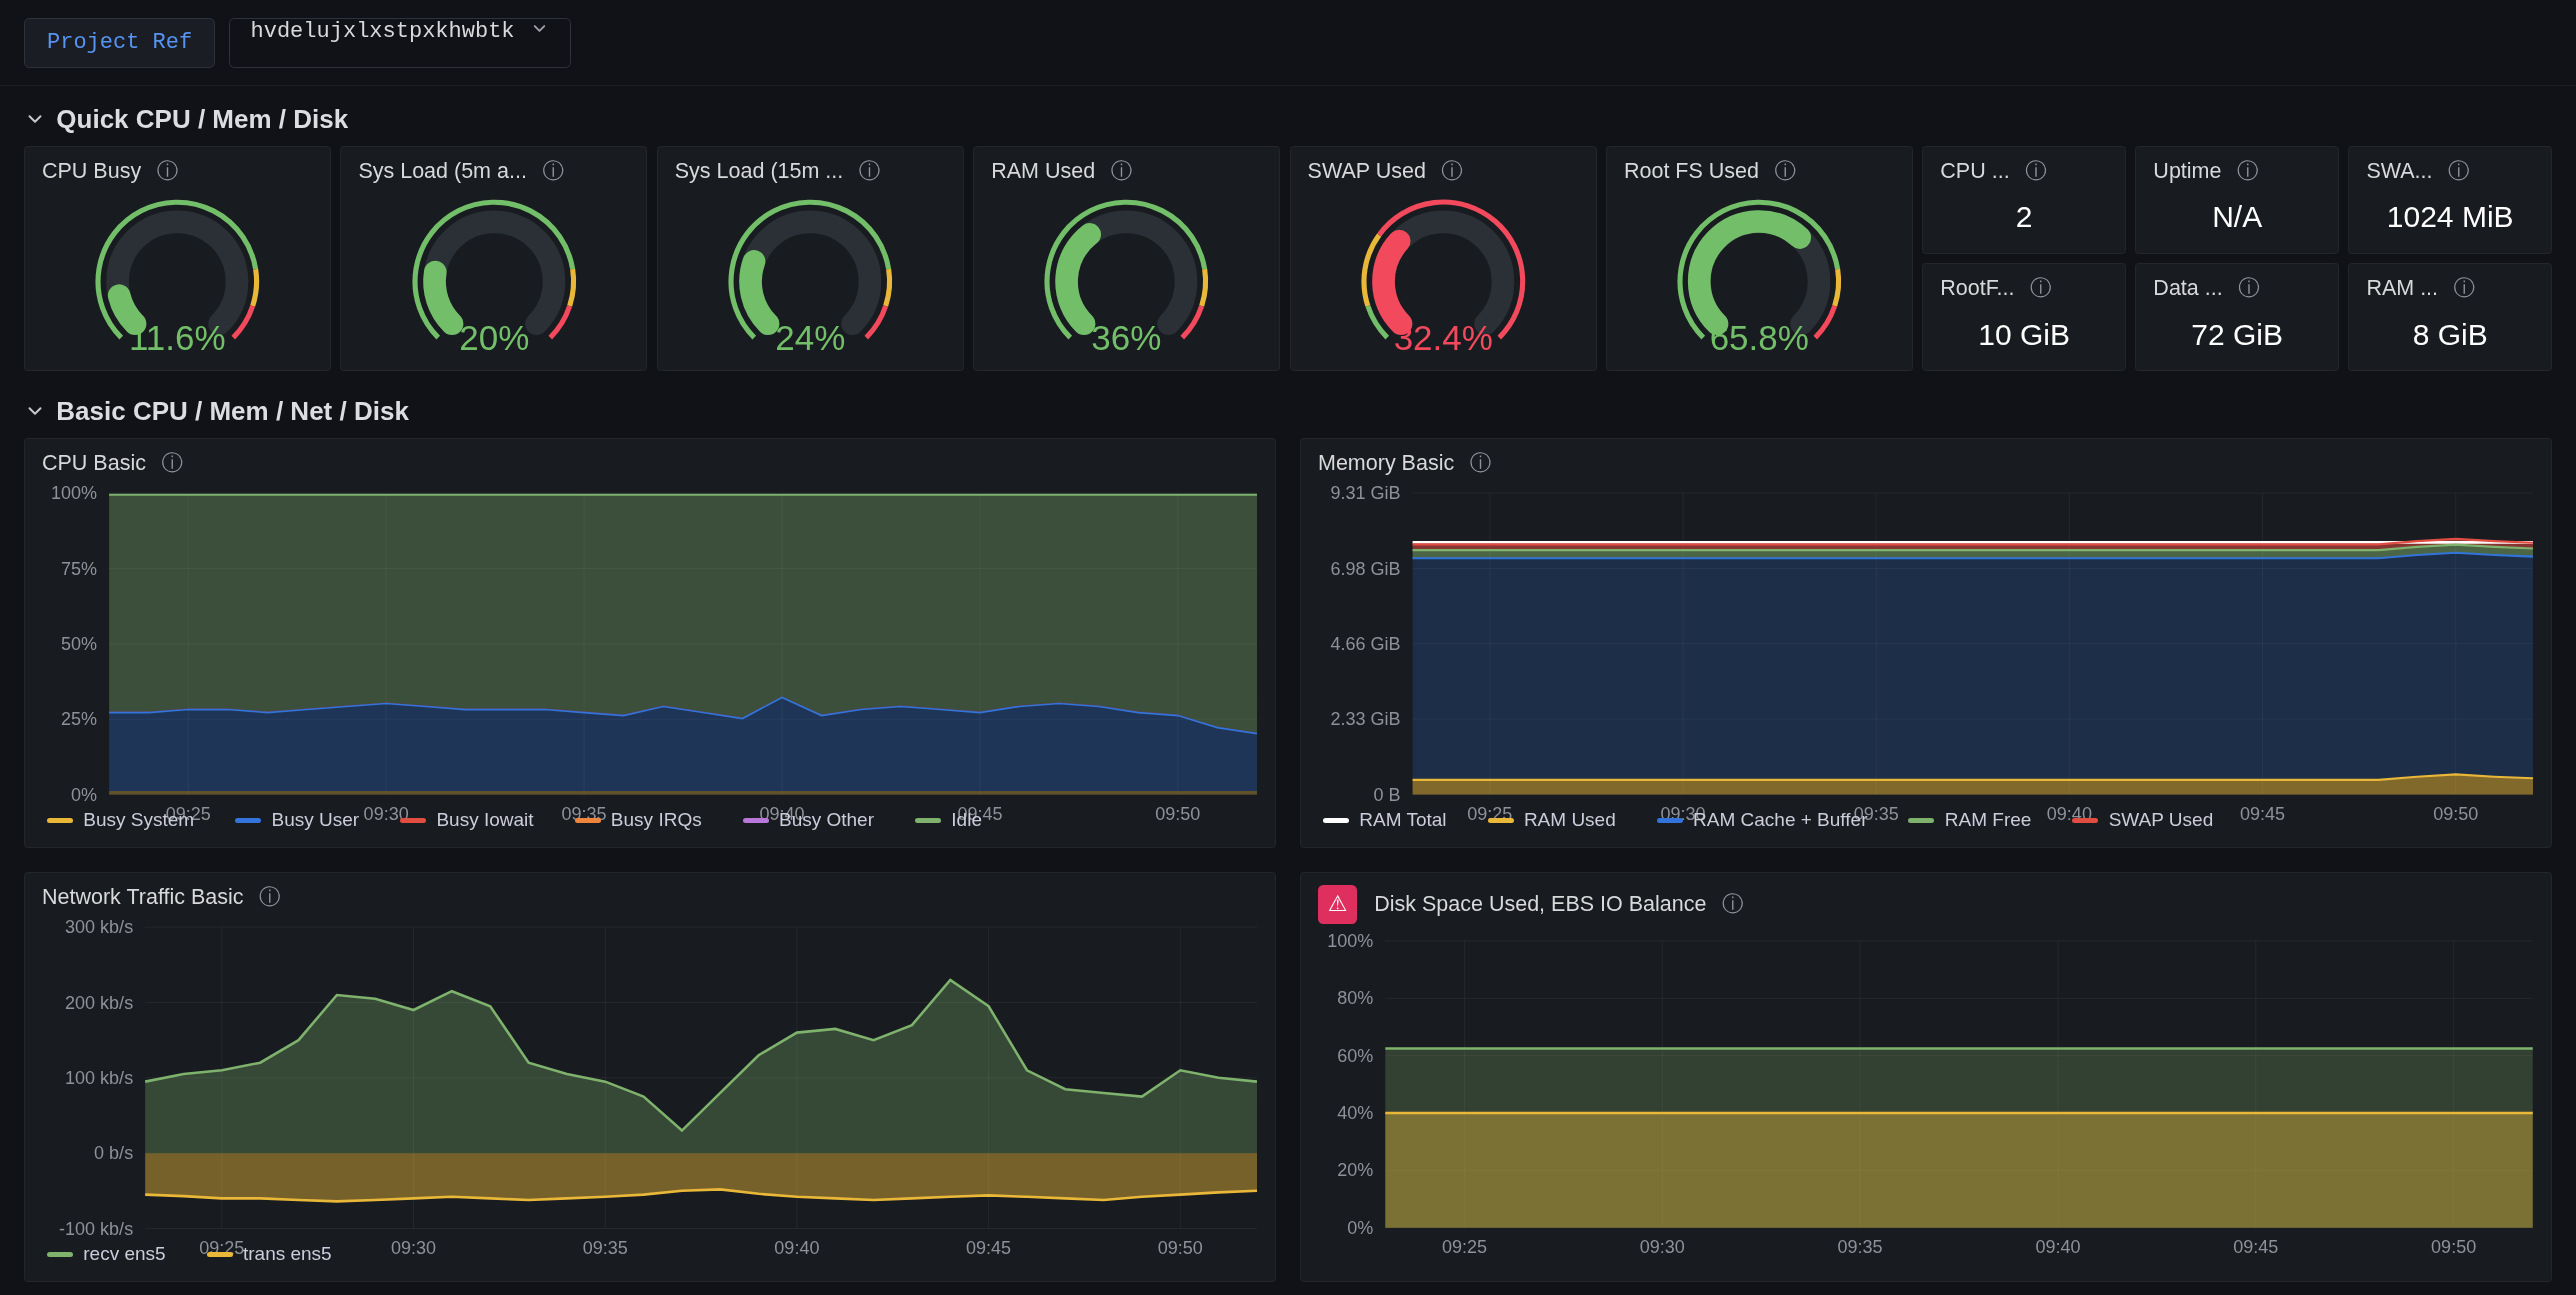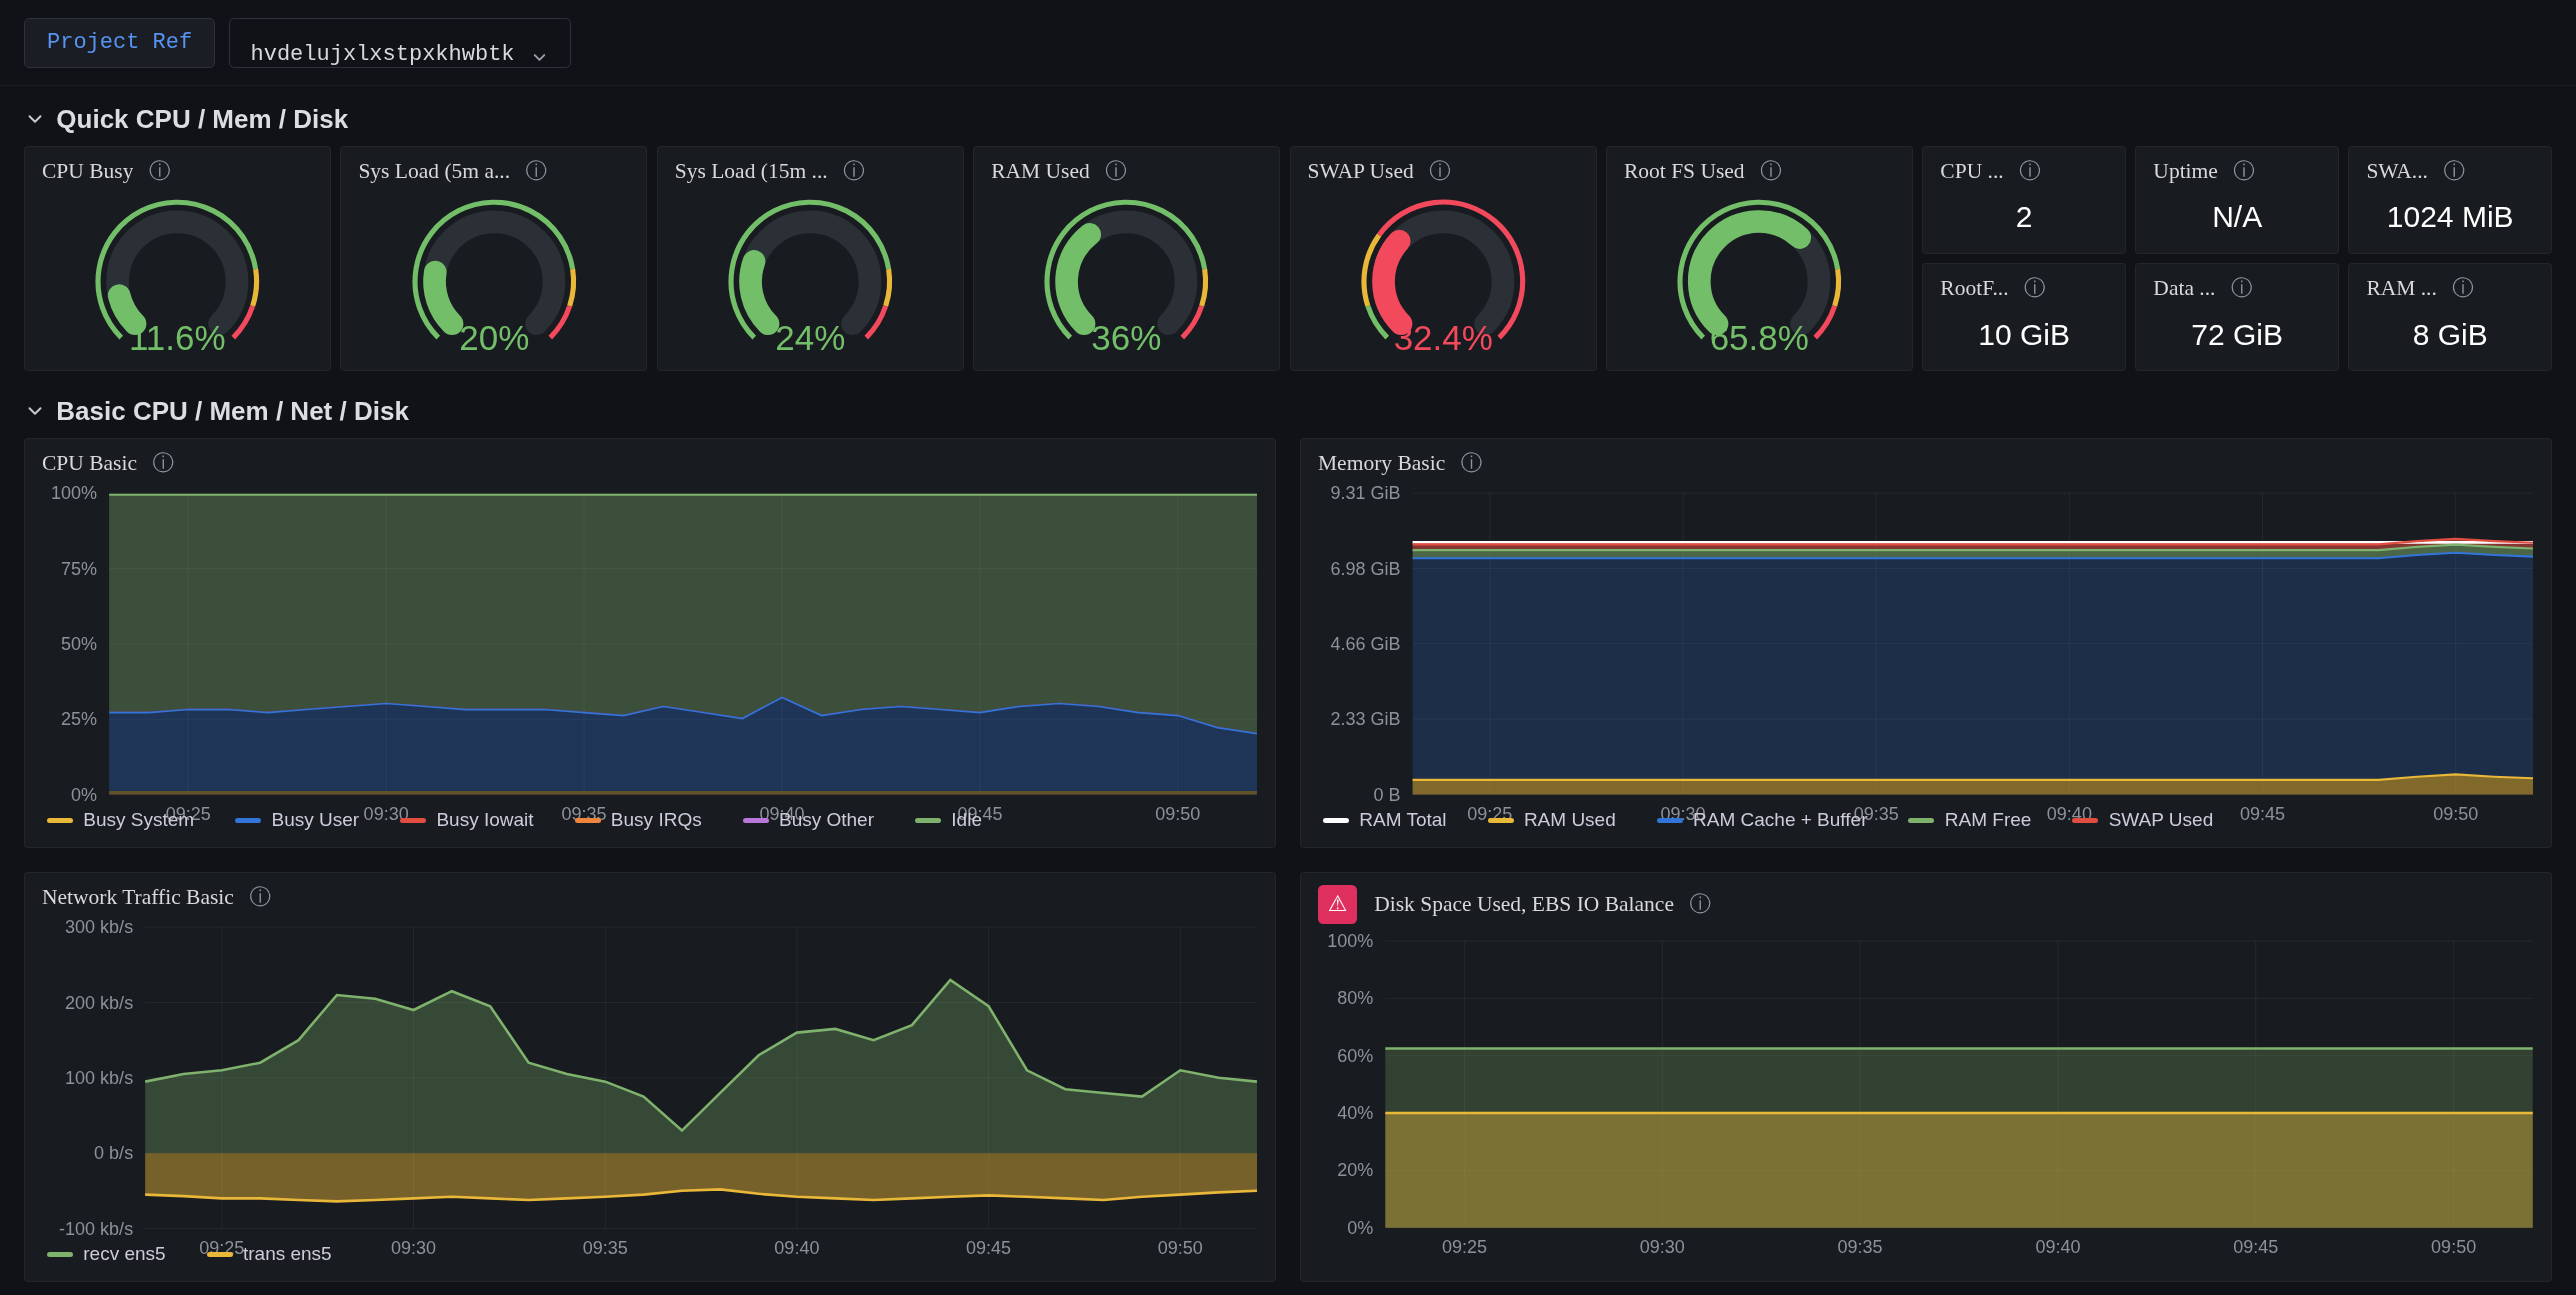--- a/index.html
+++ b/index.html
@@ -10,31 +10,31 @@
     font-family:"Liberation Sans","DejaVu Sans",sans-serif;
   }
   button { font-family:Liberation Mono, monospace; cursor:pointer; }
 
   
   .topbar { height:86px; display:flex; align-items:center; gap:13.7px; padding:0 24px;
             border-bottom:0.9px solid rgba(204,204,220,0.06); }
   .btn-ref { height:50px; padding:0 22px; background:#1a1d23; border:0.9px solid #2e323a;
              border-radius:5.2px; color:#5794F2; font-size:22px; font-weight:500; }
   .btn-select { height:50px; padding:0 20.6px; background:transparent; border:0.9px solid #2e323a;
-                border-radius:5.2px; color:#d8d9da; font-size:22px; display:flex; align-items:flex-end; gap:15.5px; }
+                border-radius:5.2px; color:#d8d9da; font-size:22px; display:flex; align-items:flex-start; gap:15.5px; }
 
   main { padding:6.9px 24px 0 24px; }
 
   .section-header { display:flex; align-items:center; gap:10.3px; height:29px;
                     margin:12px 0 12px 0; font-size:26px; font-weight:700; color:#dcdde3; cursor:pointer; }
   .section-header.second { margin-top:26px; }
 
   
   .panel { background:#181b1f; border:0.9px solid #24262c; border-radius:3.4px; min-width:0; }
-  .panel-header { display:flex; align-items:center; gap:15.5px; padding:12px 17px 5.2px 17px;font-family:Liberation Serif, serif; }
+  .panel-header { display:flex; align-items:center; gap:15.5px; padding:12px 17px 5.2px 17px; }
   .panel-title { font-size:21.5px; font-weight:500; color:#d8d9da; white-space:nowrap;
                  overflow:hidden; text-overflow:ellipsis; }
   .info { color:#8f939c; font-size:21.5px; line-height:1; cursor:pointer; flex:none; }
 
   
   .gauges-row { display:flex; gap:9.4px; }
   .gauge-panel { width:307px; height:225px; display:flex; flex-direction:column; flex:none; }
   .gauge-mount { flex:1; display:flex; align-items:center; justify-content:center; }
   .gauge-mount svg { height:173px; }
 

